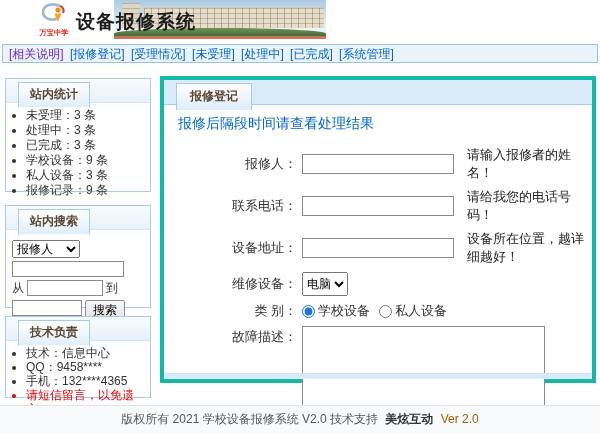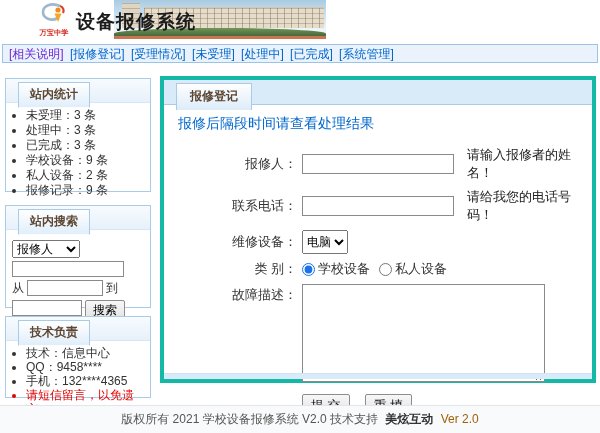--- a/index.html
+++ b/index.html
@@ -115,21 +115,21 @@
 
   <div class="side-box box-stats">
     <div class="box-header">
       <span class="box-tab">站内统计</span>
     </div>
     <ul class="side-list">
       <li>未受理：3 条</li>
       <li>处理中：3 条</li>
       <li>已完成：3 条</li>
       <li>学校设备：9 条</li>
-      <li>私人设备：2 条</li>
+      <li>私人设备：3 条</li>
       <li>报修记录：9 条</li>
     </ul>
   </div>
 
   <div class="side-box box-search">
     <div class="box-header">
       <span class="box-tab">站内搜索</span>
     </div>
     <div class="search-body">
       <div class="row">
@@ -176,20 +176,25 @@
         <input type="text" class="text-input" style="">
         <span class="field-hint">请输入报修者的姓名！</span>
       </div>
 
       <div class="form-row">
         <span class="form-label">联系电话：</span>
         <input type="text" class="text-input" style="">
         <span class="field-hint">请给我您的电话号码！</span>
       </div>
 
+      <div class="form-row">
+        <span class="form-label">设备地址：</span>
+        <input type="text" class="text-input" style="">
+        <span class="field-hint">设备所在位置，越详细越好！</span>
+      </div>
 
       <div class="form-row">
         <span class="form-label">维修设备：</span>
         <select class="device-sel">
           <option>电脑</option>
         </select>
       </div>
 
       <div class="form-row">
         <span class="form-label">类 别：</span>

